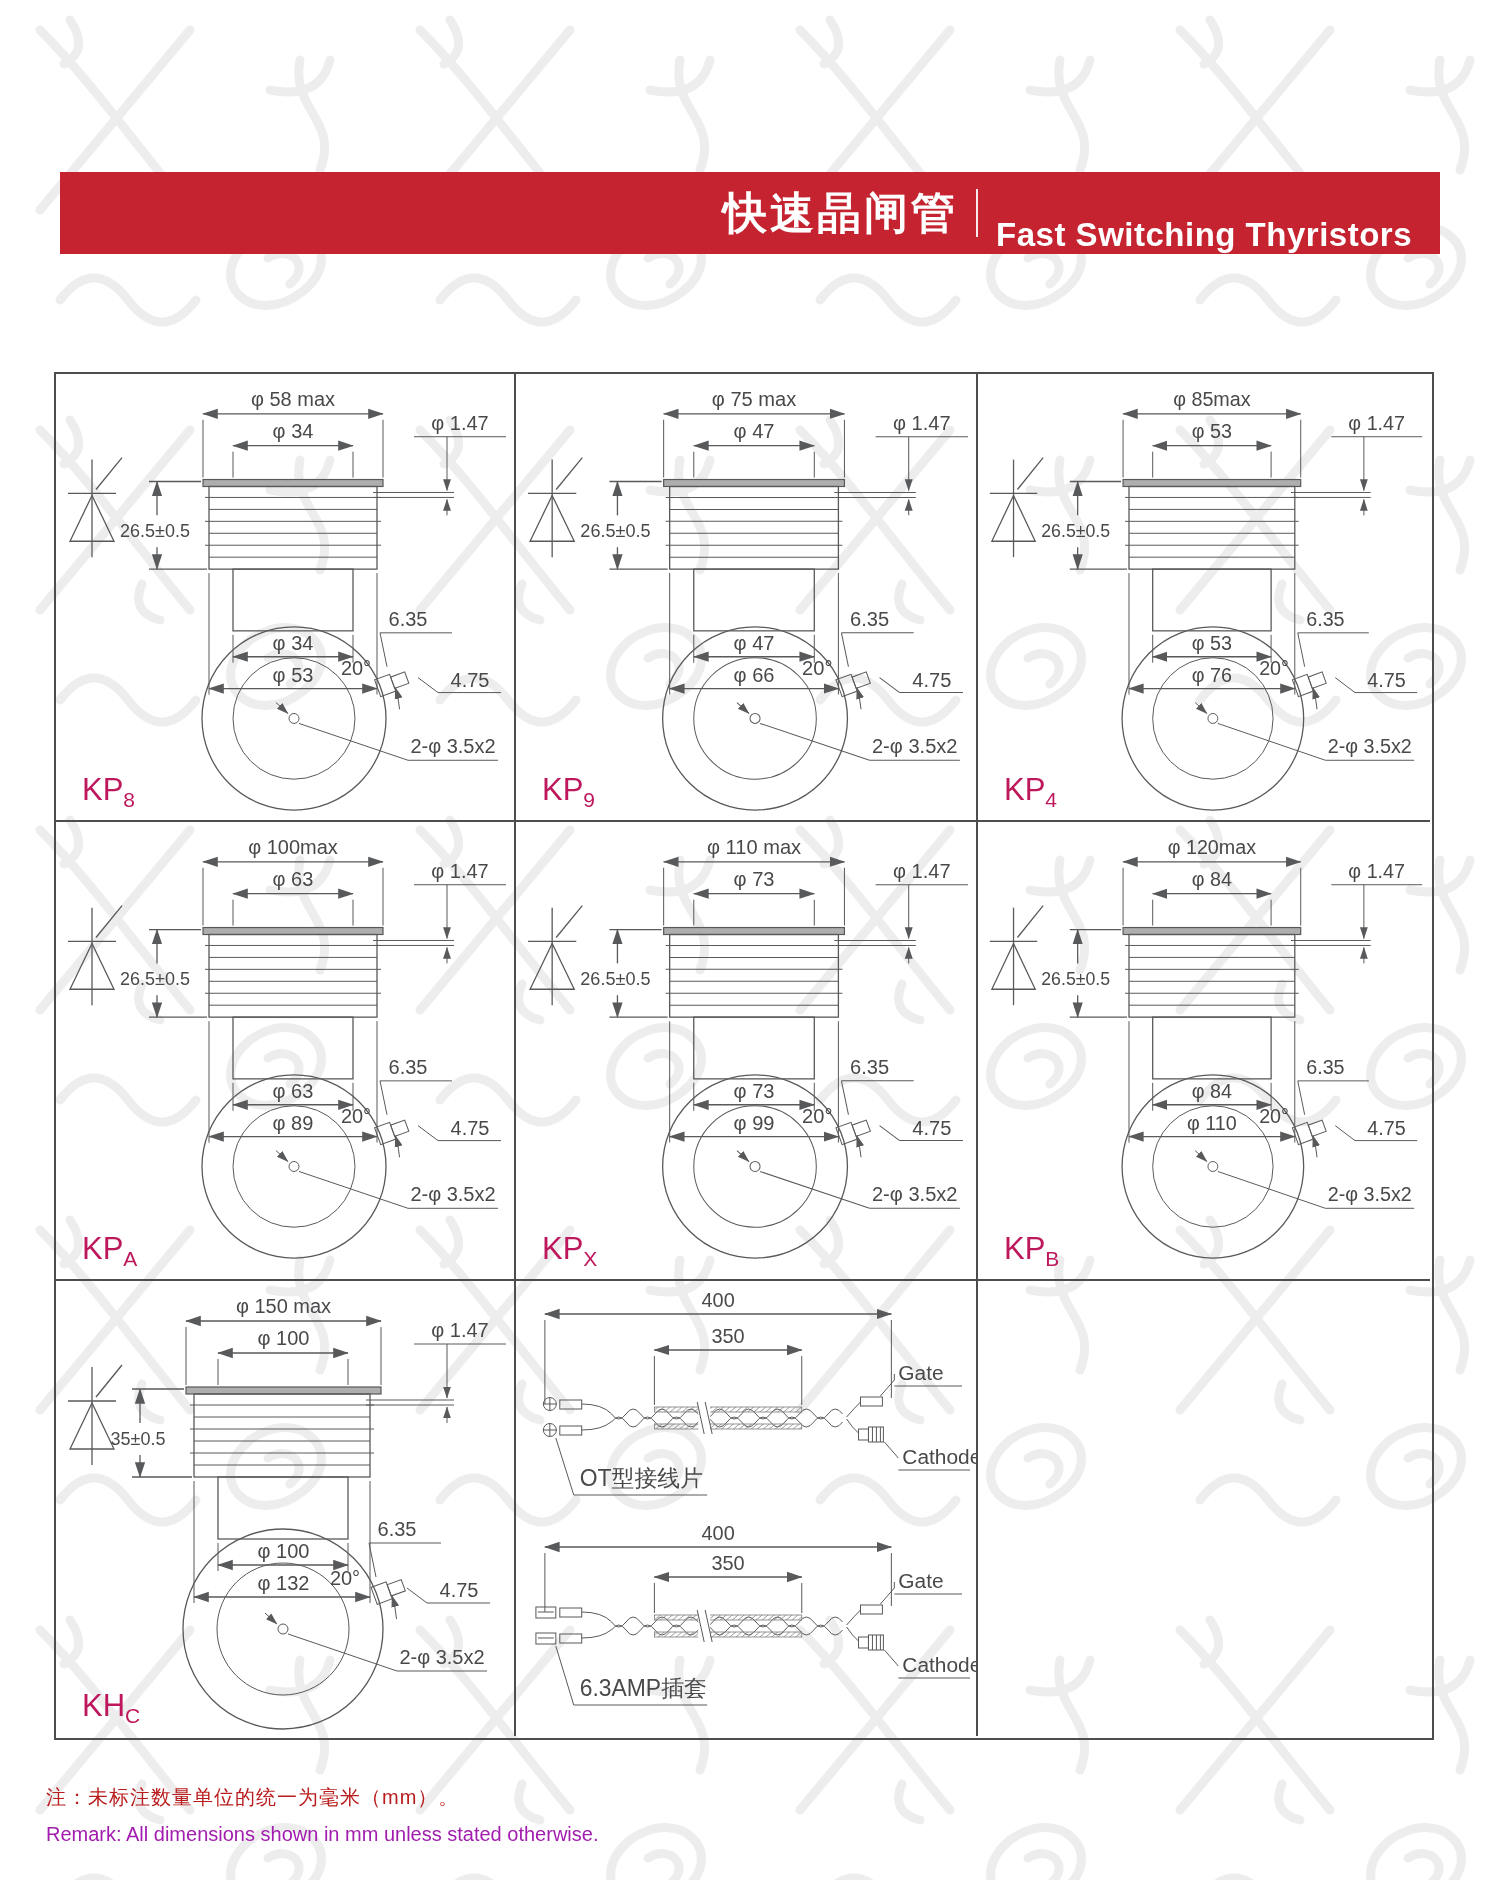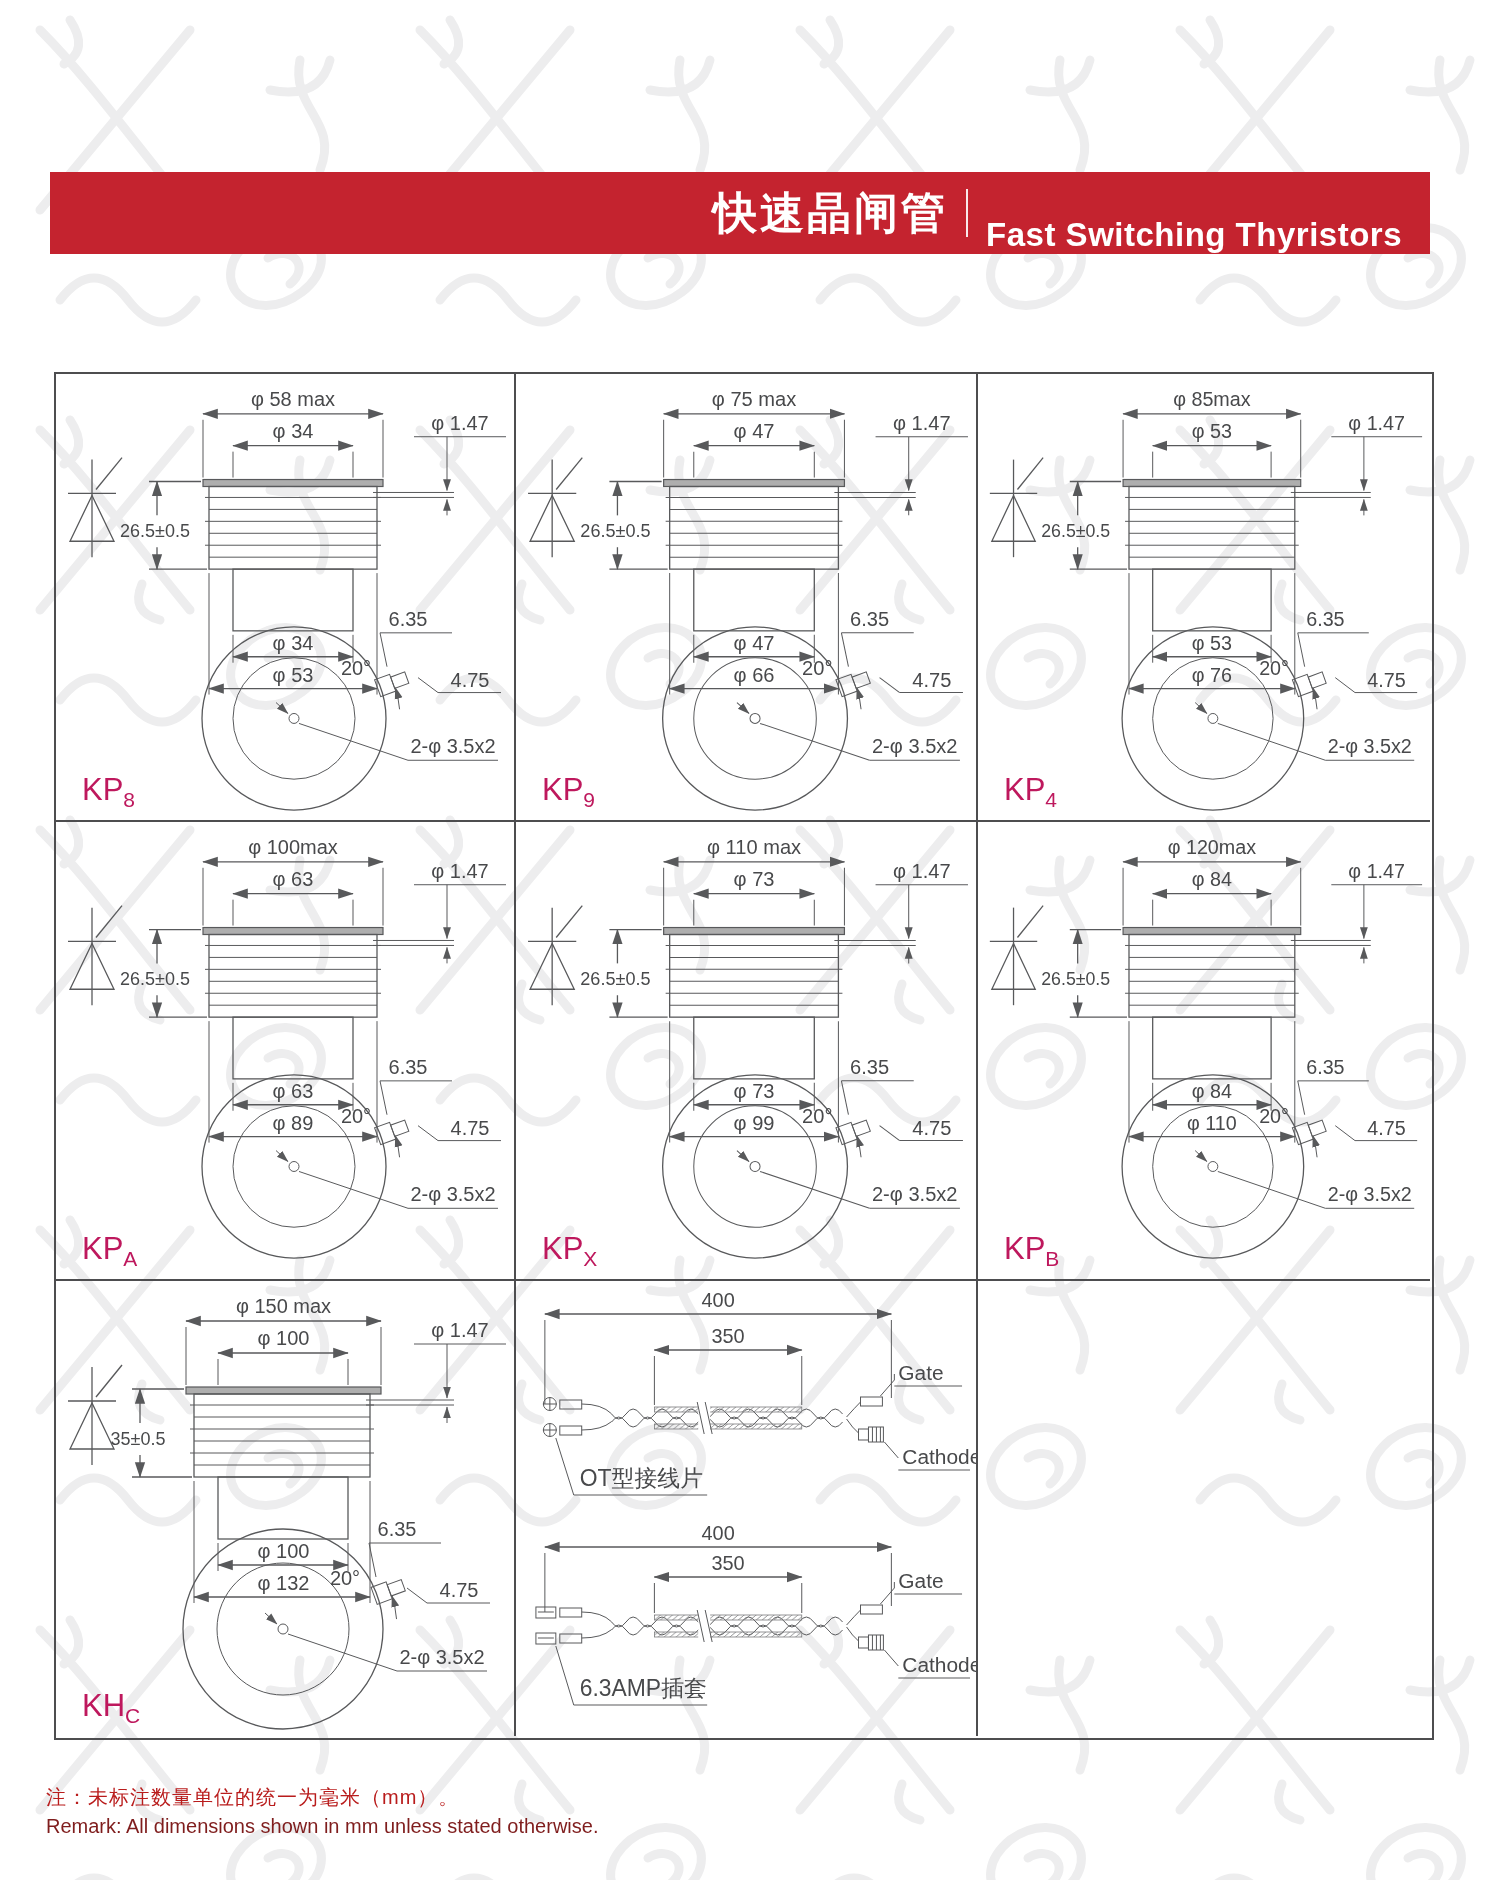--- a/index.html
+++ b/index.html
@@ -1,21 +1,21 @@
 <!DOCTYPE html>
 <html><head>
 <meta charset="utf-8">
 <style>
   html,body{margin:0;padding:0;background:#ffffff;}
   body{width:1500px;height:1880px;position:relative;font-family:"Liberation Sans",sans-serif;overflow:hidden;}
   .page{position:absolute;inset:0;}
   
   .wm{position:absolute;inset:0;z-index:0;}
   
-  .banner{position:absolute;left:50px;top:172px;width:1380px;height:82px;z-index:2;
+  .banner{position:absolute;left:60px;top:172px;width:1380px;height:82px;z-index:2;
           display:flex;align-items:center;justify-content:flex-end;padding-right:28px;box-sizing:border-box;}
   .banner .zh{color:#fff;font-size:44px;font-weight:bold;letter-spacing:3px;}
   .banner .sep{width:2px;height:48px;background:#fff;margin:0 18px;opacity:.9;}
   .banner .en{color:#fff;font-size:33px;font-weight:bold;letter-spacing:.5px;margin-top:44px;}
   
   .grid{position:absolute;left:54px;top:372px;width:1380px;height:1368px;z-index:1;
         display:grid;grid-template-columns:460px 462px 452px;grid-template-rows:448px 459px 455px;
         border:2px solid #4d4d4f;box-sizing:border-box;background:transparent;}
   .cell{position:relative;border-right:2px solid #4d4d4f;border-bottom:2px solid #4d4d4f;box-sizing:border-box;}
   .cell.lastcol{border-right:none;}
@@ -26,21 +26,21 @@
   
   .ln{stroke:#58595b;stroke-width:1.3;fill:none;}
   .th{stroke:#58595b;stroke-width:1;fill:none;}
   .ctr{stroke-dasharray:11 4 3 4;stroke-width:1;}
   .fl{fill:#aeaeae;stroke:#58595b;stroke-width:1.2;}
   text{fill:#48494b;font-family:"Liberation Sans",sans-serif;}
   .d20{font-size:20px;} .d19{font-size:18px;} .d23{font-size:23px;} .d21{font-size:21px;}
   
   .note{position:absolute;left:46px;top:1784px;z-index:1;}
   .note .nzh{font-size:20px;color:#b91c1c;letter-spacing:1px;}
-  .note .nen{font-size:20px;color:#7f1d1d;margin-top:4px;}
+  .note .nen{font-size:20px;color:#a21caf;margin-top:12px;}
 </style>
 </head>
 <body>
 
 <div class="page">
 
   <svg class="wm" width="1500" height="1880" viewBox="0 0 1500 1880">
     <defs>
       <pattern id="wmp" width="380" height="400" patternUnits="userSpaceOnUse">
         <g fill="none" stroke="#ededee" stroke-width="9" stroke-linecap="round">

